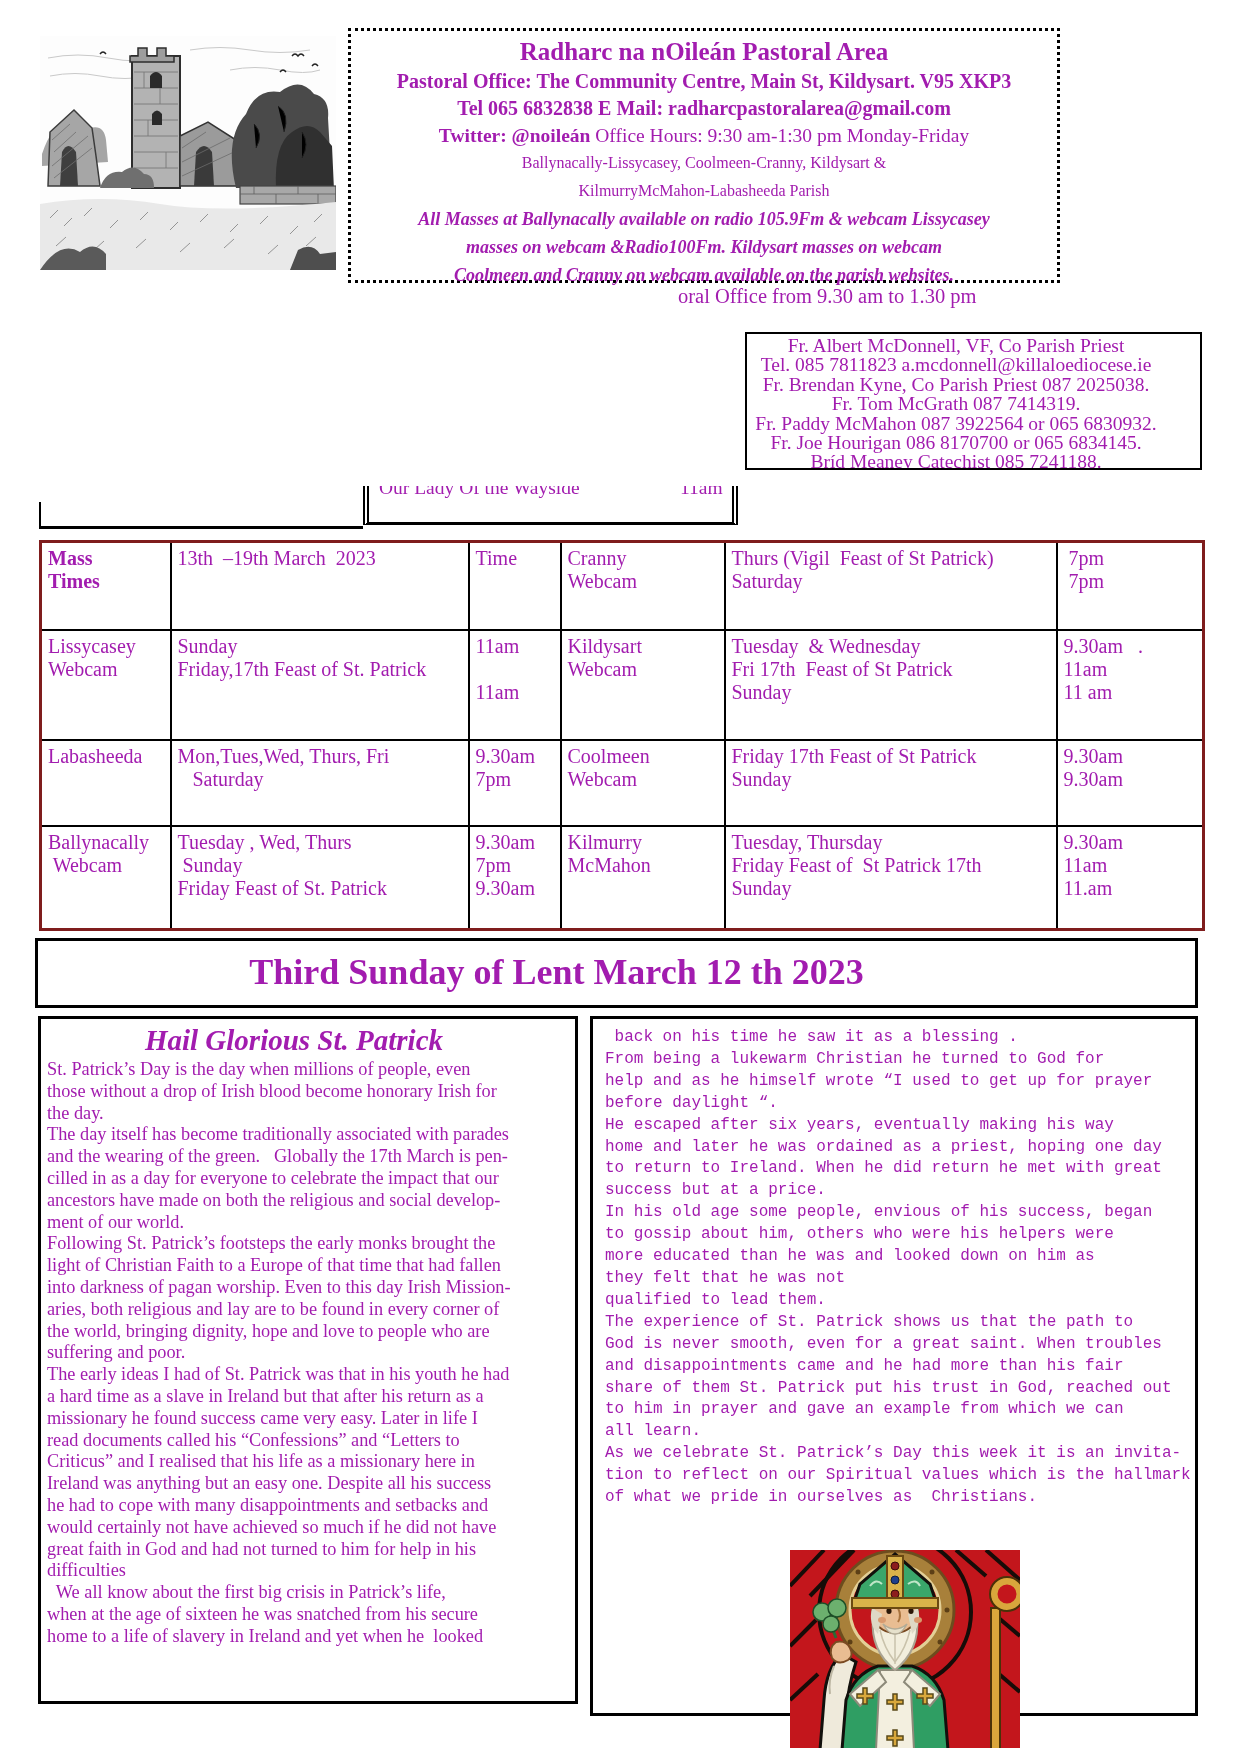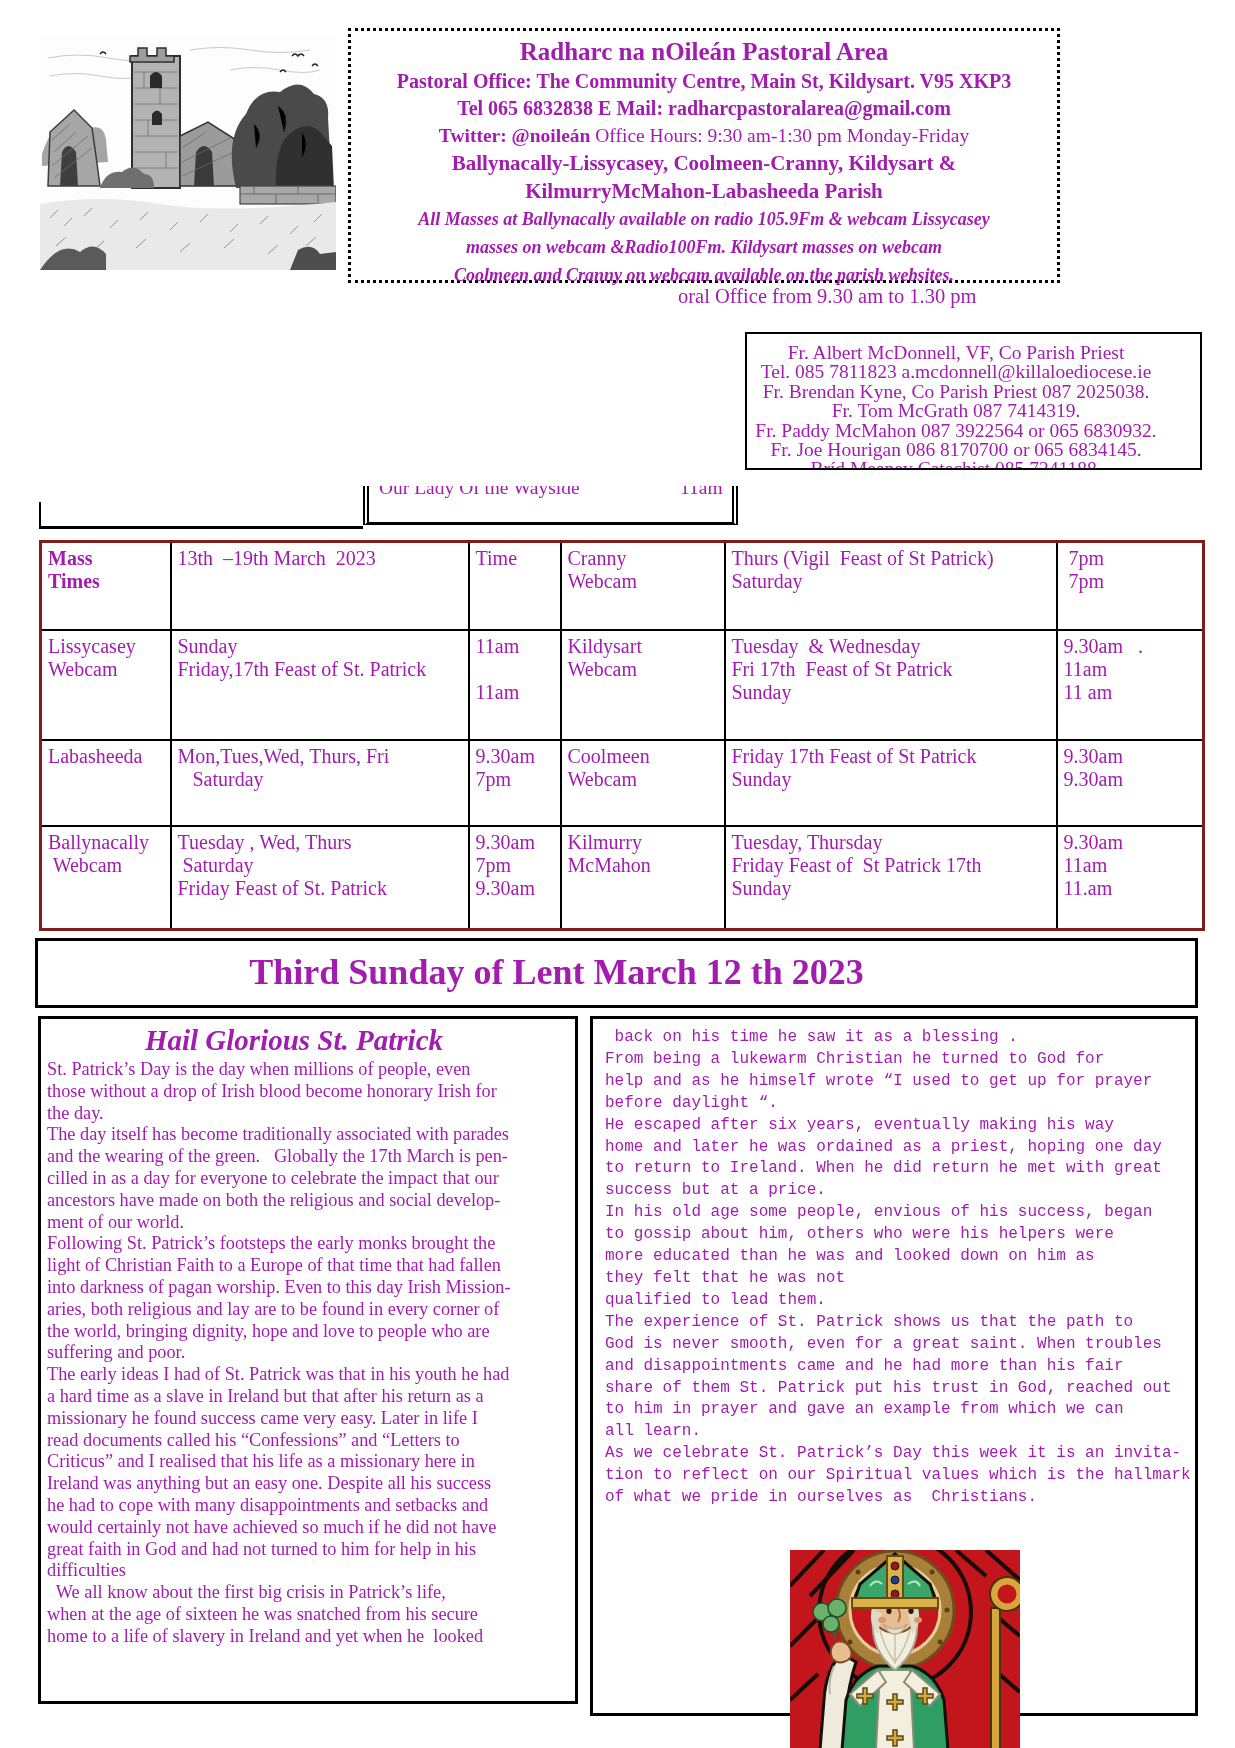--- a/index.html
+++ b/index.html
@@ -10,28 +10,28 @@
     overflow:hidden;
   }
   .abs { position:absolute; box-sizing:border-box; }
 
   
   .masthead { border:3px dotted #000; text-align:center; padding-top:5px; }
   .mh-title   { font-size:25px; line-height:32px; font-weight:bold; }
   .mh-line-b  { font-size:20px; line-height:27px; font-weight:bold; }
   .mh-line-mx { font-size:19.5px; line-height:27px; }
   .mh-line-mx .b { font-weight:bold; }
-  .mh-parish  { font-size:21px; line-height:28px; font-weight:bold; }
+  .mh-parish  { font-size:16px; line-height:28px; font-weight:normal; }
   .mh-bcast   { font-size:18px; line-height:28px; font-weight:bold; font-style:italic; }
 
   .office-note { font-size:20.5px; }
 
   .clergy-box { border:2.5px solid #000; overflow:hidden; }
   .clergy-inner { width:470px; margin-left:-26px; text-align:center;
-                  font-size:19.5px; line-height:19.4px; padding-top:9px; }
+                  font-size:19.5px; line-height:19.4px; padding-top:2px; }
 
   
   .frag-a { border-left:2.5px solid #000; border-bottom:3px solid #000; }
   .frag-b { border-left:6px double #000; border-right:6px double #000;
             border-bottom:3px solid #000; overflow:hidden; }
   .frag-b .t { position:absolute; top:-9px; font-size:19.5px; white-space:nowrap; }
 
   
   table.mass { border-collapse:collapse; table-layout:fixed; width:1163px;
                border:3px solid #7f1d1d; }
@@ -226,21 +226,21 @@
 Webcam</td>
           <td>Friday 17th Feast of St Patrick
 Sunday</td>
           <td>9.30am
 9.30am</td>
         </tr>
         <tr style="height:104px">
           <td>Ballynacally
  Webcam</td>
           <td>Tuesday , Wed, Thurs
- Saturday
+ Sunday
 Friday Feast of St. Patrick</td>
           <td>9.30am
 7pm
 9.30am</td>
           <td>Kilmurry
 McMahon</td>
           <td>Tuesday, Thursday
 Friday Feast of  St Patrick 17th
 Sunday</td>
           <td>9.30am

